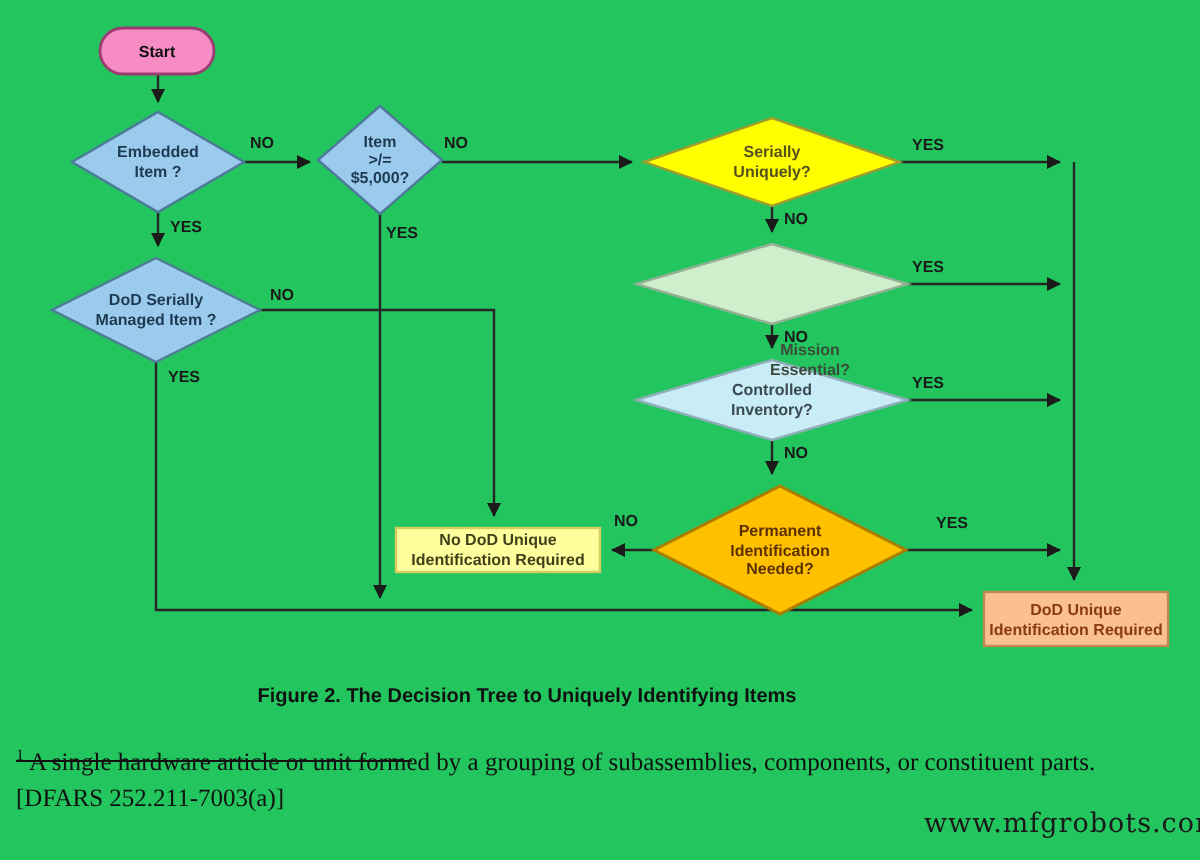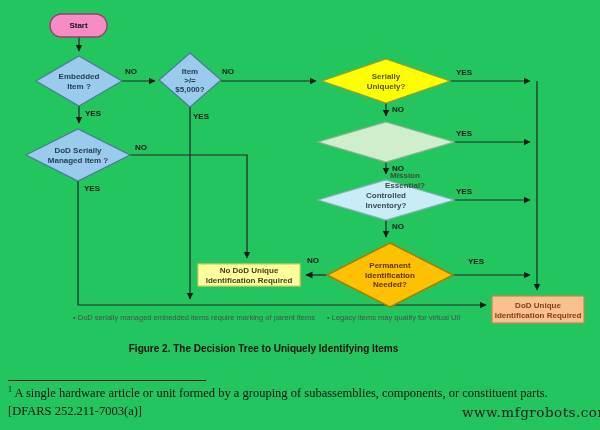--- a/index.html
+++ b/index.html
@@ -15,21 +15,21 @@
   .lbl-cyan{color:#3a4a50;}
   .lbl-gold{color:#5e3200;}
   .lbl-nobox{color:#3f3f1a;}
   .lbl-yesbox{color:#8a3a10;}
   .edge-label{position:absolute;font-weight:bold;font-size:8px;color:#1a1a1a;white-space:nowrap;}
   .bullets{position:absolute;left:73px;top:313px;font-size:7.5px;color:#4f4f4f;white-space:nowrap;}
   .bullets span + span{margin-left:10px;}
   .caption{position:absolute;left:0;top:343px;width:527px;text-align:center;
            font-size:10px;font-weight:bold;color:#111111;}
   .foot-rule{position:absolute;left:8px;top:380px;width:198px;border-top:1.5px solid #111111;}
-  .footnote{position:absolute;left:8px;top:384px;width:556px;
+  .footnote{position:absolute;left:8px;top:372px;width:556px;
             font-family:"Liberation Serif",serif;font-size:12.5px;line-height:1.4;color:#111111;}
   .footnote sup{font-size:8px;}
   .watermark{position:absolute;left:462px;top:404px;font-family:"DejaVu Serif",serif;
              font-size:13.5px;letter-spacing:.5px;color:#1a1a1a;}
 </style>
 </head>
 <body>
 
 <div class="page">
 
@@ -139,24 +139,20 @@
   <div class="edge-label" style="left:84px;top:184px;">YES</div>
   <div class="edge-label" style="left:456px;top:68px;">YES</div>
   <div class="edge-label" style="left:392px;top:105px;">NO</div>
   <div class="edge-label" style="left:456px;top:129px;">YES</div>
   <div class="edge-label" style="left:392px;top:164px;">NO</div>
   <div class="edge-label" style="left:456px;top:187px;">YES</div>
   <div class="edge-label" style="left:392px;top:222px;">NO</div>
   <div class="edge-label" style="left:468px;top:257px;">YES</div>
   <div class="edge-label" style="left:307px;top:256px;">NO</div>
 
-  <div class="bullets">
-    <span>• DoD serially managed embedded items require marking of parent items</span>
-    <span>• Legacy items may qualify for virtual UII</span>
-  </div>
 
   <div class="caption">Figure 2. The Decision Tree to Uniquely Identifying Items</div>
 
   <div class="foot-rule"></div>
   <div class="footnote">
     <sup>1</sup>
     <span>A single hardware article or unit formed by a grouping of subassemblies, components, or constituent parts. [DFARS 252.211-7003(a)]</span>
   </div>
 
   <div class="watermark">www.mfgrobots.com</div>

